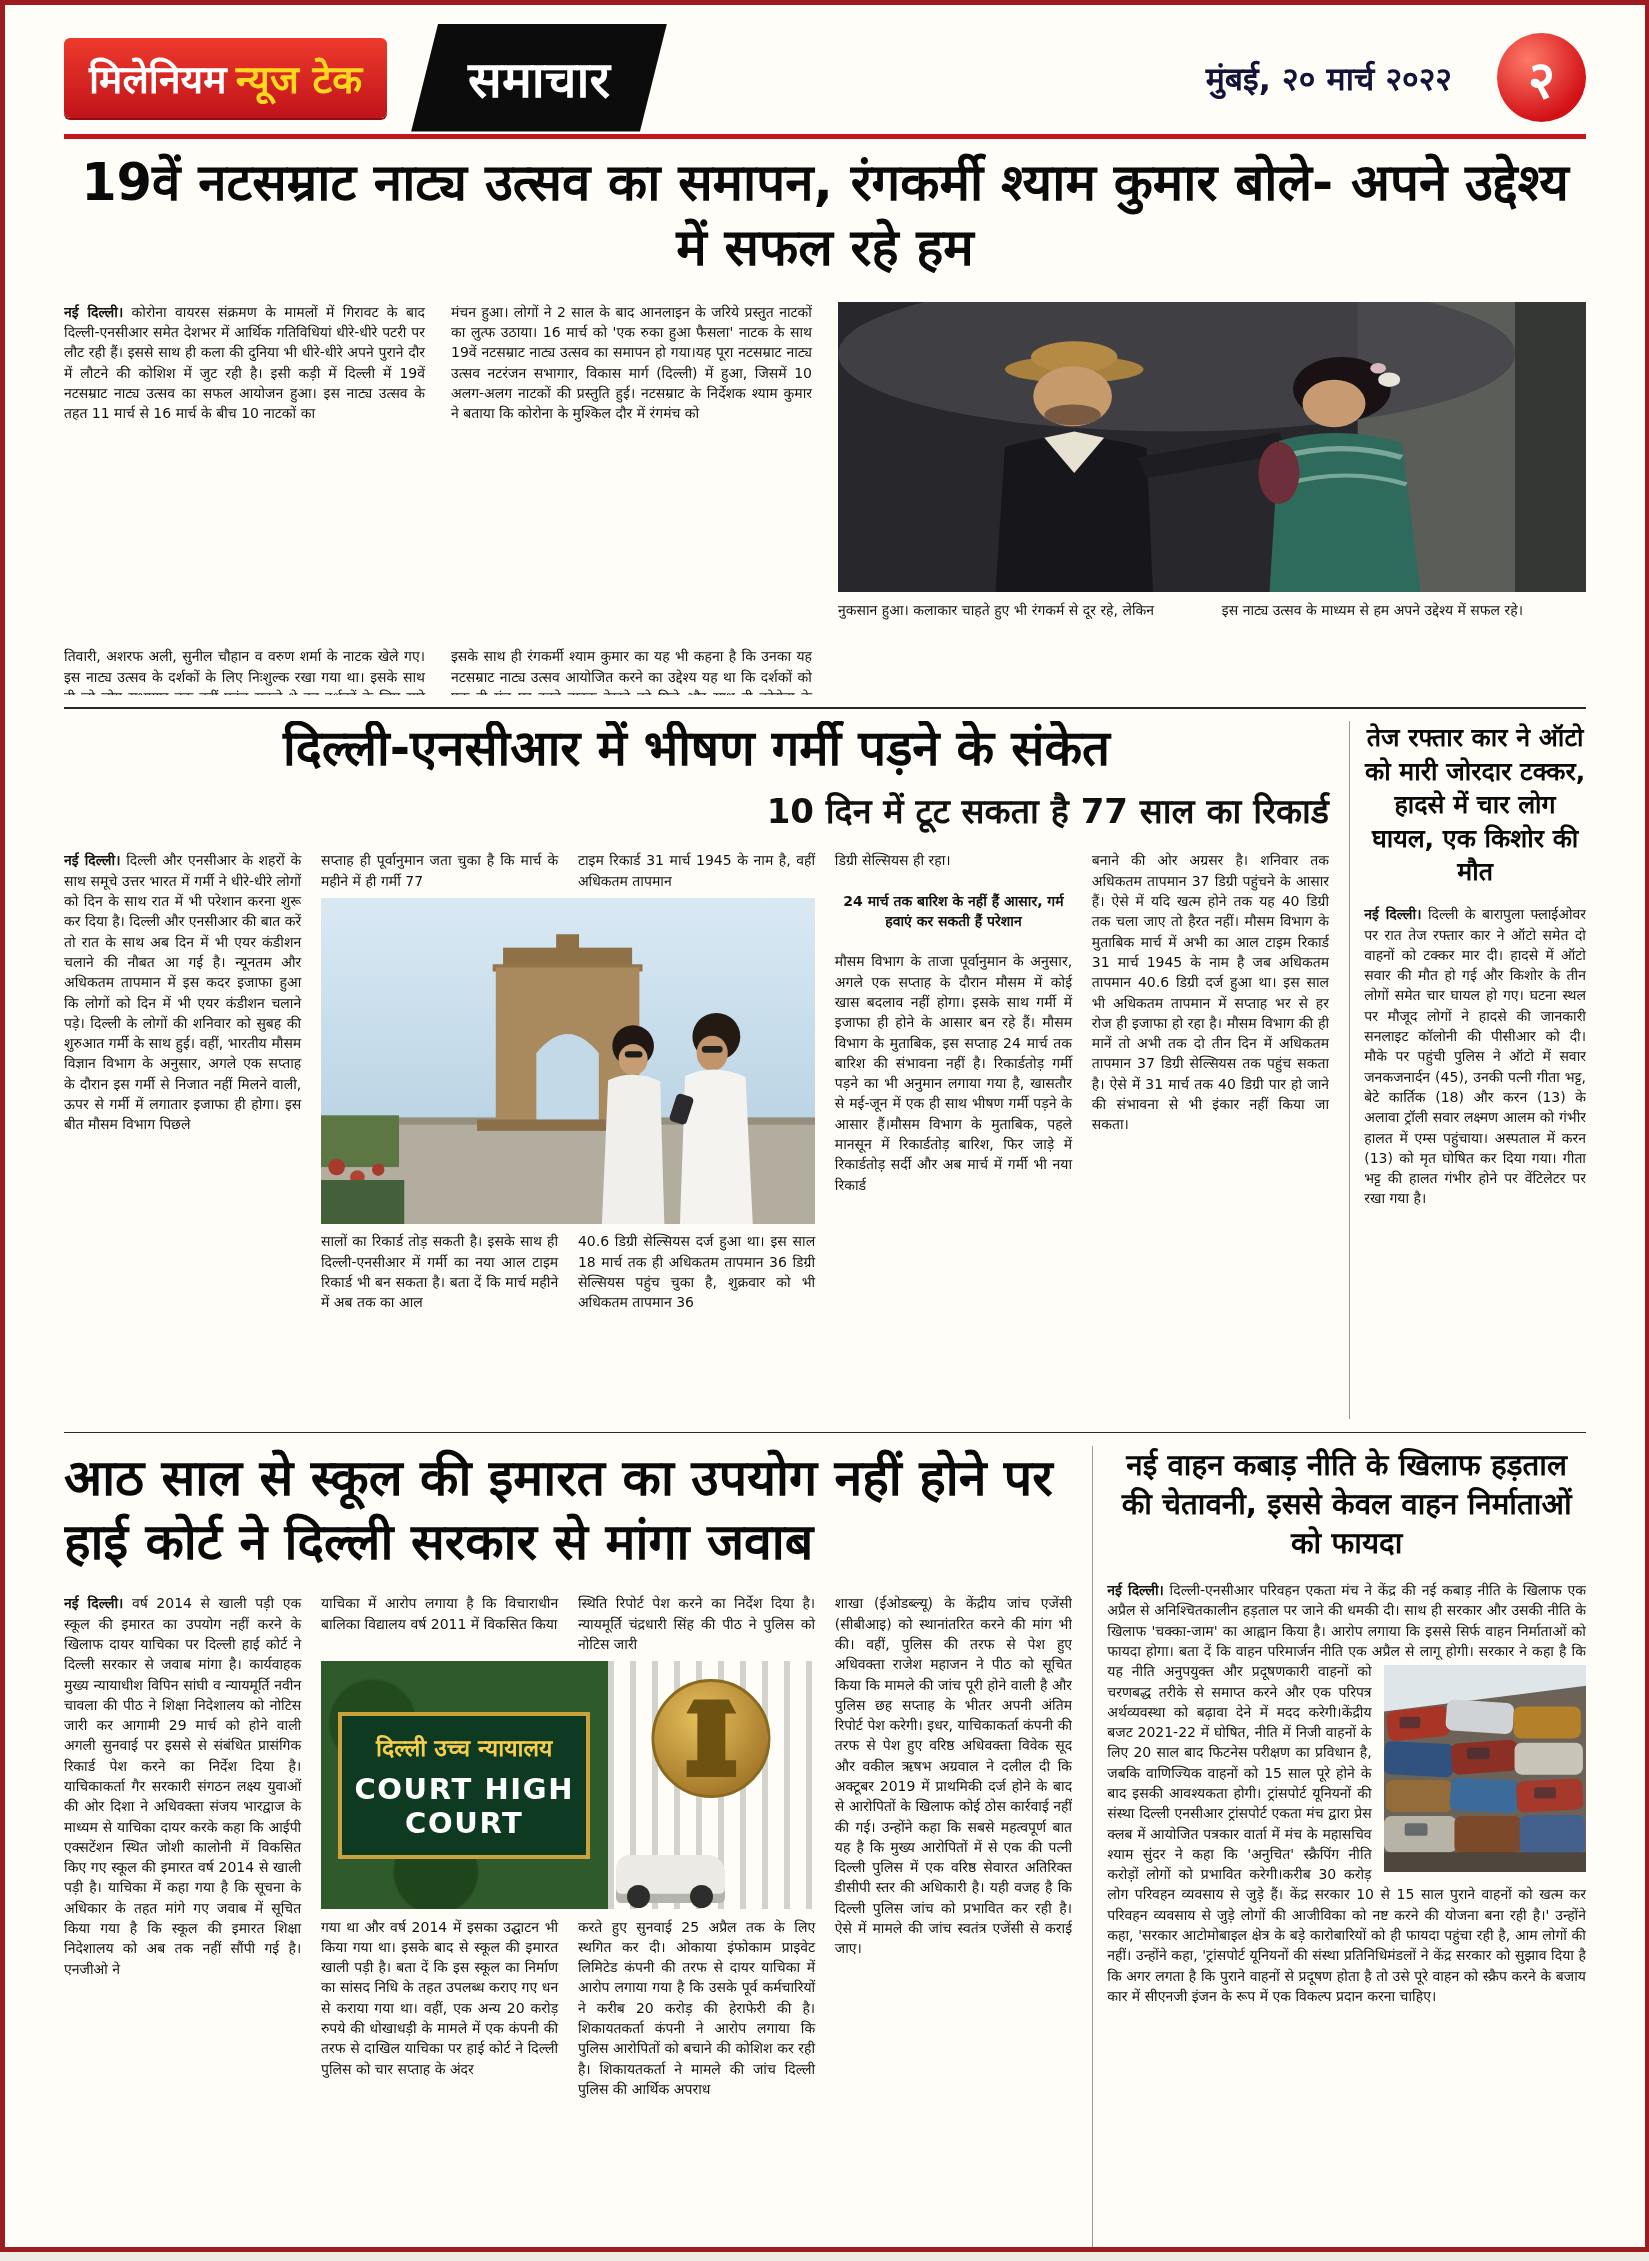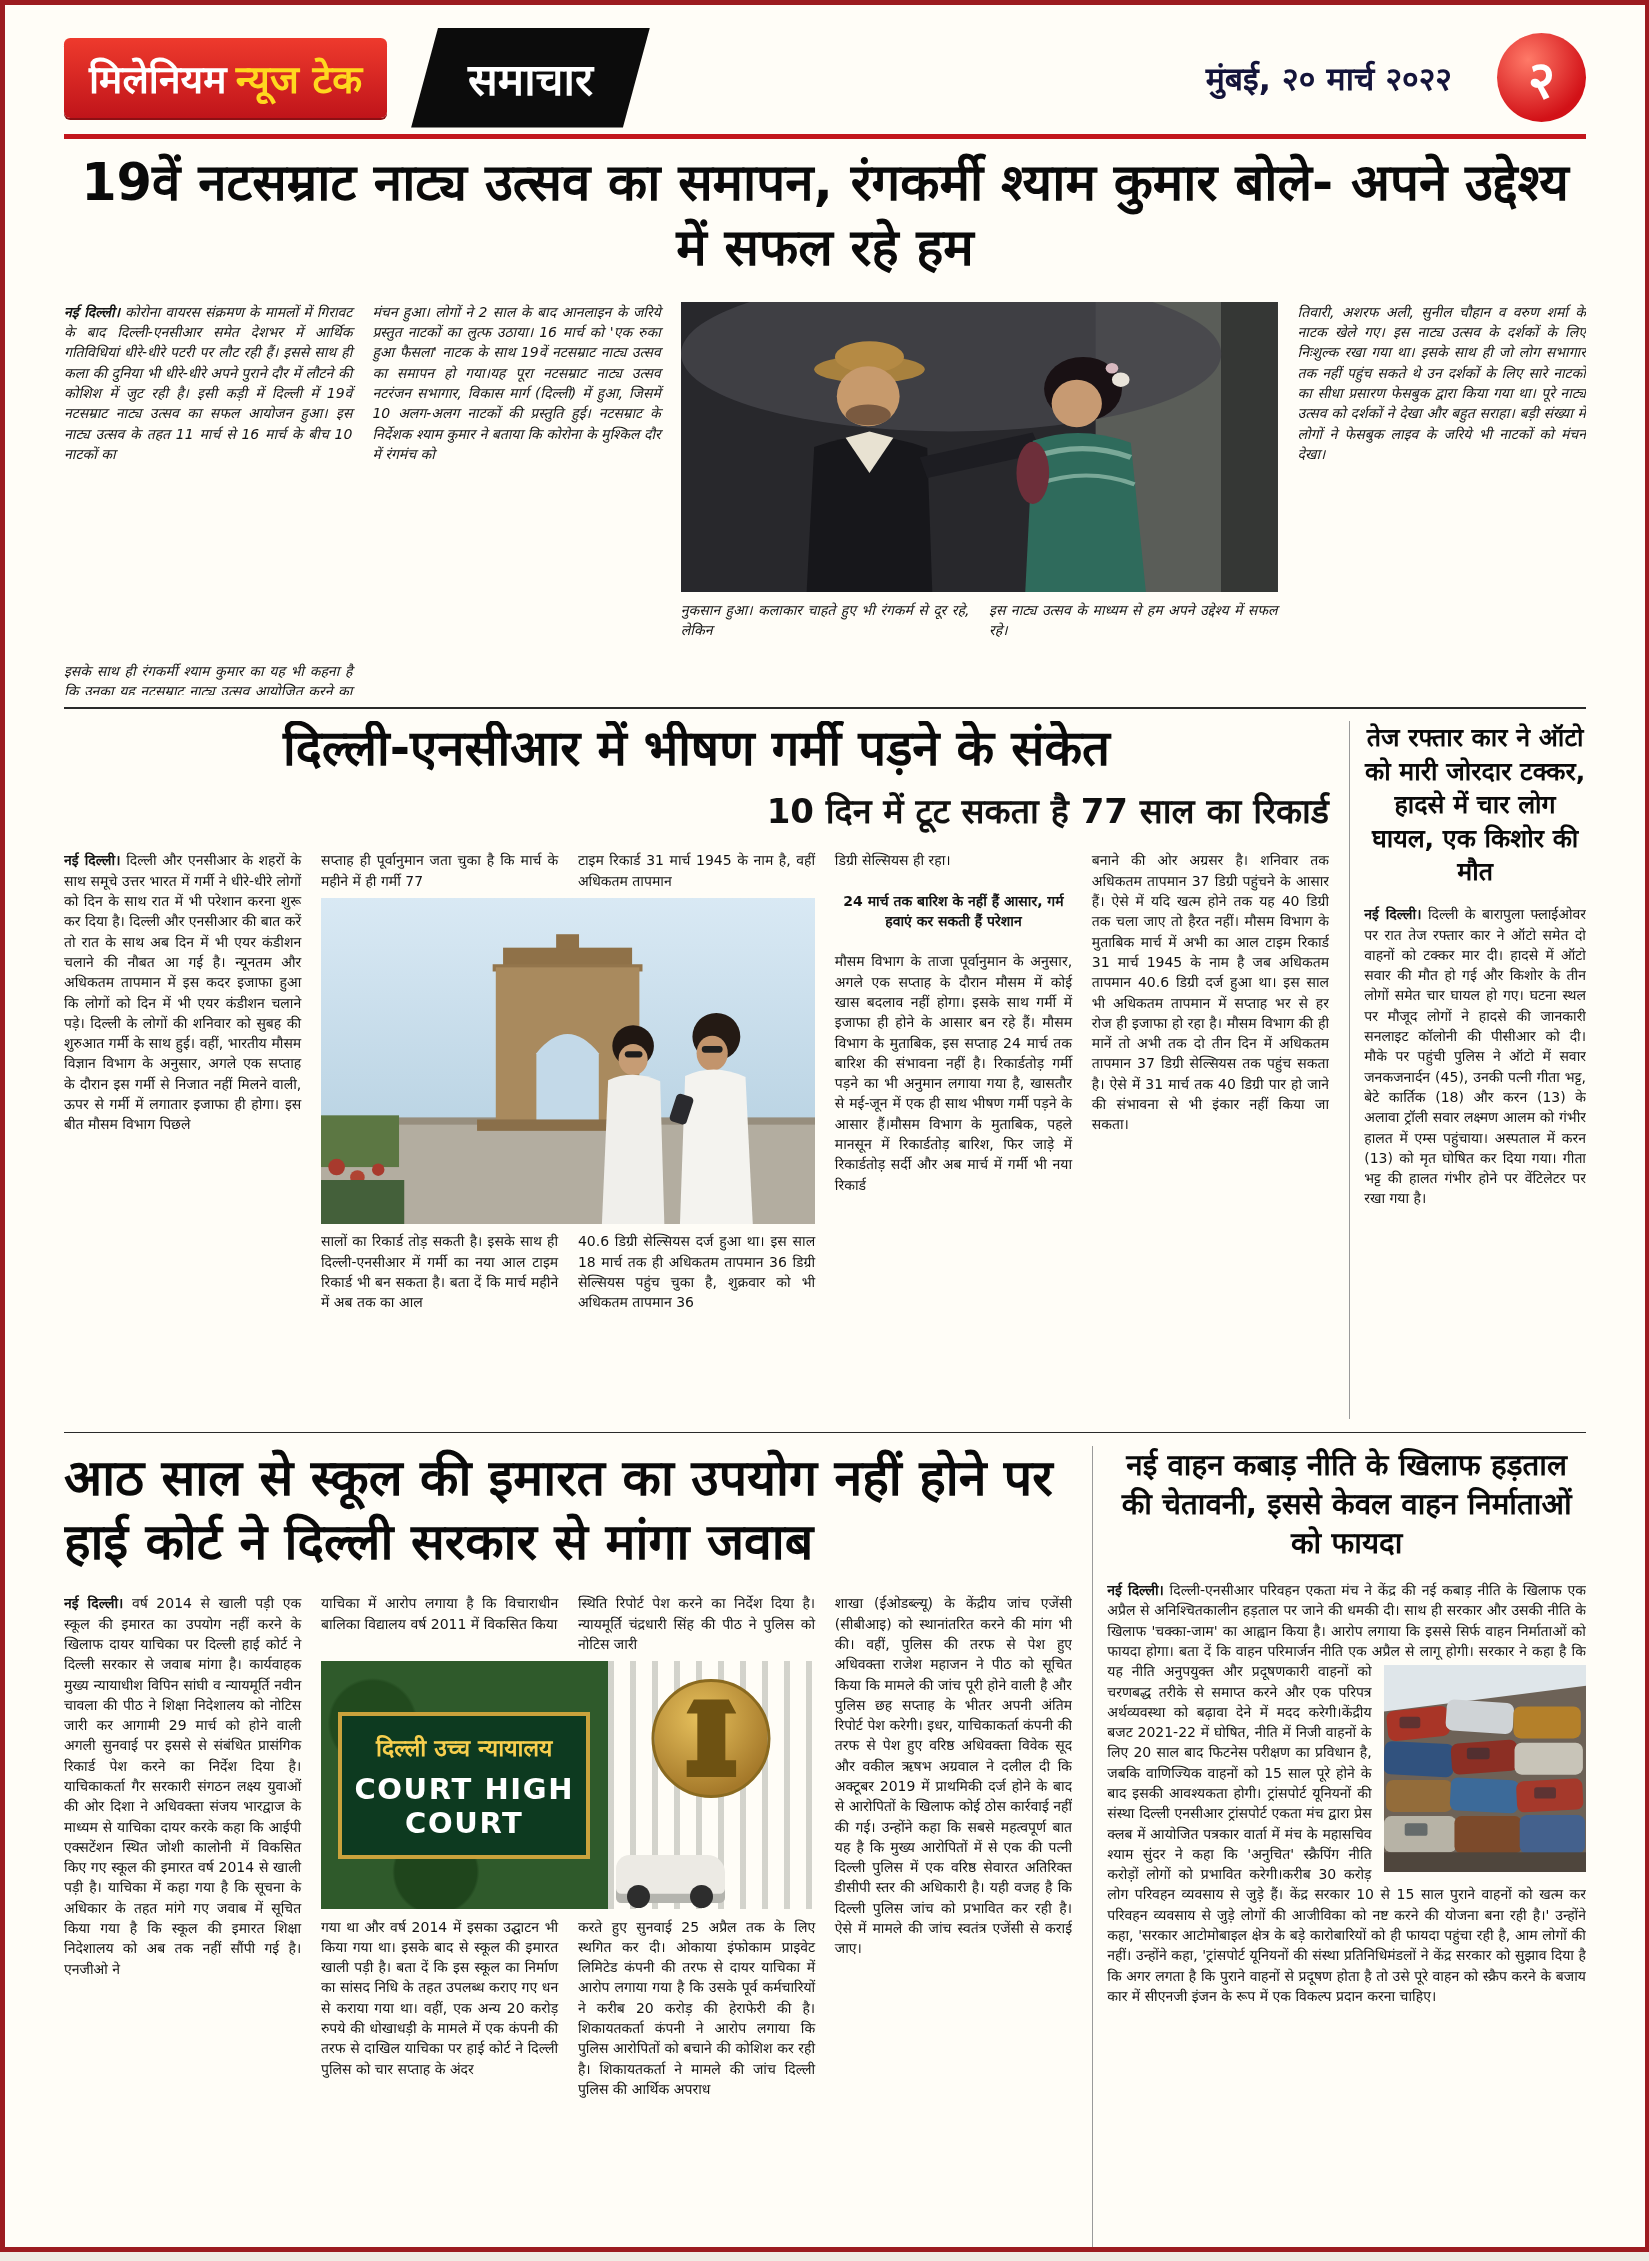--- a/index.html
+++ b/index.html
@@ -11,21 +11,21 @@
   }
   
   .header{ display:flex; align-items:center; gap:24px; height:93px; }
   .masthead{
     background:linear-gradient(#ee3a2d,#c0141a); color:#fff; font-weight:bold;
     font-size:39px; padding:13.5px 25px; border-radius:6.2px; white-space:nowrap;
     box-shadow:0 2.1px 0 #8c1014;
   }
   .masthead .part2{ color:#ffd81f; margin-left:9.3px; }
   .section-box{
-    background:#0c0c0c; color:#fff; font-size:44px; font-weight:bold;
+    background:#0c0c0c; color:#fff; font-size:50px; font-weight:bold;
     padding:20px 57px; clip-path:polygon(27px 0,100% 0,calc(100% - 27px) 100%,0 100%);
   }
   .edition{ margin-left:auto; font-size:32px; font-weight:bold; color:#14143a; white-space:nowrap; }
   .pagenum{
     width:89px; height:89px; border-radius:50%; flex:0 0 auto;
     background:radial-gradient(circle at 35% 30%, #ff7a68, #d21117 72%);
     color:#fff; font-size:52px; font-weight:bold;
     display:flex; align-items:center; justify-content:center; margin-left:21px;
   }
   .rule-red{ height:4.7px; background:#c3161c; margin:10.3px 0 12.4px; }
@@ -37,21 +37,21 @@
   }
   .dl{ font-weight:bold; }
   .photo{ width:100%; overflow:hidden; background:#ccc; }
   .photo svg{ display:block; width:100%; height:100%; }
 
   
   .s1-headline{
     font-size:51px; font-weight:bold; line-height:1.26; text-align:center;
     color:#0a0a0a; margin:3.1px 10.3px 22px;
   }
-  .s1-body{ display:grid; grid-template-columns:repeat(5,1fr); gap:20px; height:393px; overflow:hidden;font-style:italic; }
+  .s1-body{ display:grid; grid-template-columns:repeat(4,1fr); gap:26px; height:393px; overflow:hidden; }
   .photo-cell{ grid-column:3/5; display:flex; flex-direction:column; gap:8.3px; }
   .theatre-photo{ height:290px; }
   .caption-row{ display:grid; grid-template-columns:1fr 1fr; gap:19.7px; }
 
   
   .band2{ display:grid; grid-template-columns:repeat(6,1fr); gap:19.7px; height:698px; overflow:hidden; }
   .weather{ grid-column:1/6; }
   .w-headline{ font-size:49px; font-weight:bold; text-align:center; line-height:1.15; color:#0a0a0a; }
   .w-subhead{ font-size:34px; font-weight:bold; text-align:right; margin:9.3px 0 17.6px; color:#111; }
   .w-body{ display:grid; grid-template-columns:repeat(5,1fr); gap:19.7px; height:579px; overflow:hidden; }

